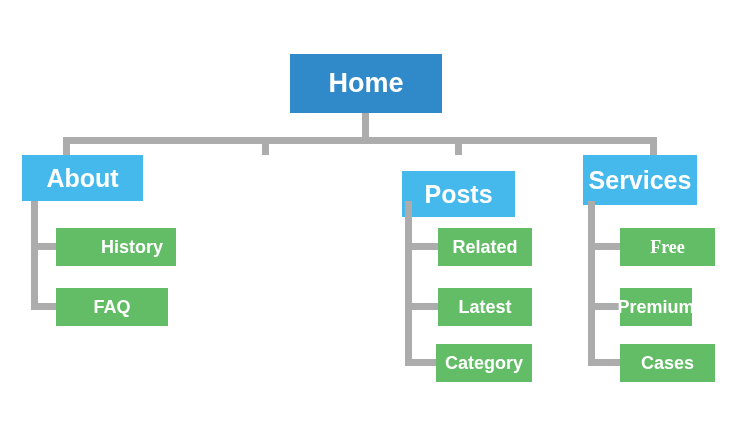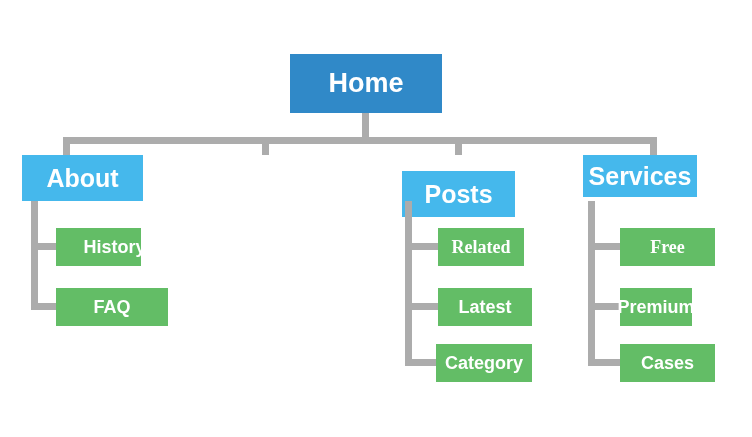--- a/index.html
+++ b/index.html
@@ -37,35 +37,35 @@
 
   <div class="line" style="left:63px; top:137px; width:594px; height:7px;"></div>
 
   <div class="line" style="left:63px;  top:144px; width:7px; height:11px;"></div>
   <div class="line" style="left:262px; top:144px; width:7px; height:11px;"></div>
   <div class="line" style="left:455px; top:144px; width:7px; height:11px;"></div>
   <div class="line" style="left:650px; top:144px; width:7px; height:11px;"></div>
 
   <div class="node branch" style="left:22px;  top:155px; width:121px; height:46px;">About</div>
   <div class="node branch" style="left:402px; top:155px; width:113px; height:46px;margin-top:16px;">Posts</div>
-  <div class="node branch" style="left:583px; top:155px; width:114px; height:42px;">Services</div>
+  <div class="node branch" style="left:583px; top:155px; width:114px; height:50px;">Services</div>
 
   <div class="line" style="left:31px; top:201px; width:7px; height:109px;"></div>
   <div class="line" style="left:38px; top:243px; width:18px; height:7px;"></div>
   <div class="line" style="left:38px; top:303px; width:18px; height:7px;"></div>
 
-  <div class="node leaf" style="left:56px; top:228px; width:85px; height:38px;padding-left:32px;">History</div>
+  <div class="node leaf" style="left:56px; top:228px; width:120px; height:38px;padding-left:32px;">History</div>
   <div class="node leaf" style="left:56px; top:288px; width:112px; height:38px;">FAQ</div>
 
   <div class="line" style="left:405px; top:201px; width:7px; height:165px;"></div>
   <div class="line" style="left:412px; top:243px; width:26px; height:7px;"></div>
   <div class="line" style="left:412px; top:303px; width:26px; height:7px;"></div>
   <div class="line" style="left:412px; top:359px; width:26px; height:7px;"></div>
 
-  <div class="node leaf" style="left:438px; top:228px; width:86px; height:38px;font-family:Liberation Serif, serif;">Related</div>
+  <div class="node leaf" style="left:438px; top:228px; width:94px; height:38px;">Related</div>
   <div class="node leaf" style="left:438px; top:288px; width:94px; height:38px;">Latest</div>
   <div class="node leaf" style="left:436px; top:344px; width:96px; height:38px;">Category</div>
 
   <div class="line" style="left:588px; top:201px; width:7px; height:165px;"></div>
   <div class="line" style="left:595px; top:243px; width:25px; height:7px;"></div>
   <div class="line" style="left:595px; top:303px; width:25px; height:7px;"></div>
   <div class="line" style="left:595px; top:359px; width:25px; height:7px;"></div>
 
   <div class="node leaf" style="left:620px; top:228px; width:95px; height:38px;font-family:Liberation Serif, serif;">Free</div>
   <div class="node leaf" style="left:620px; top:288px; width:72px; height:38px;">Premium</div>

